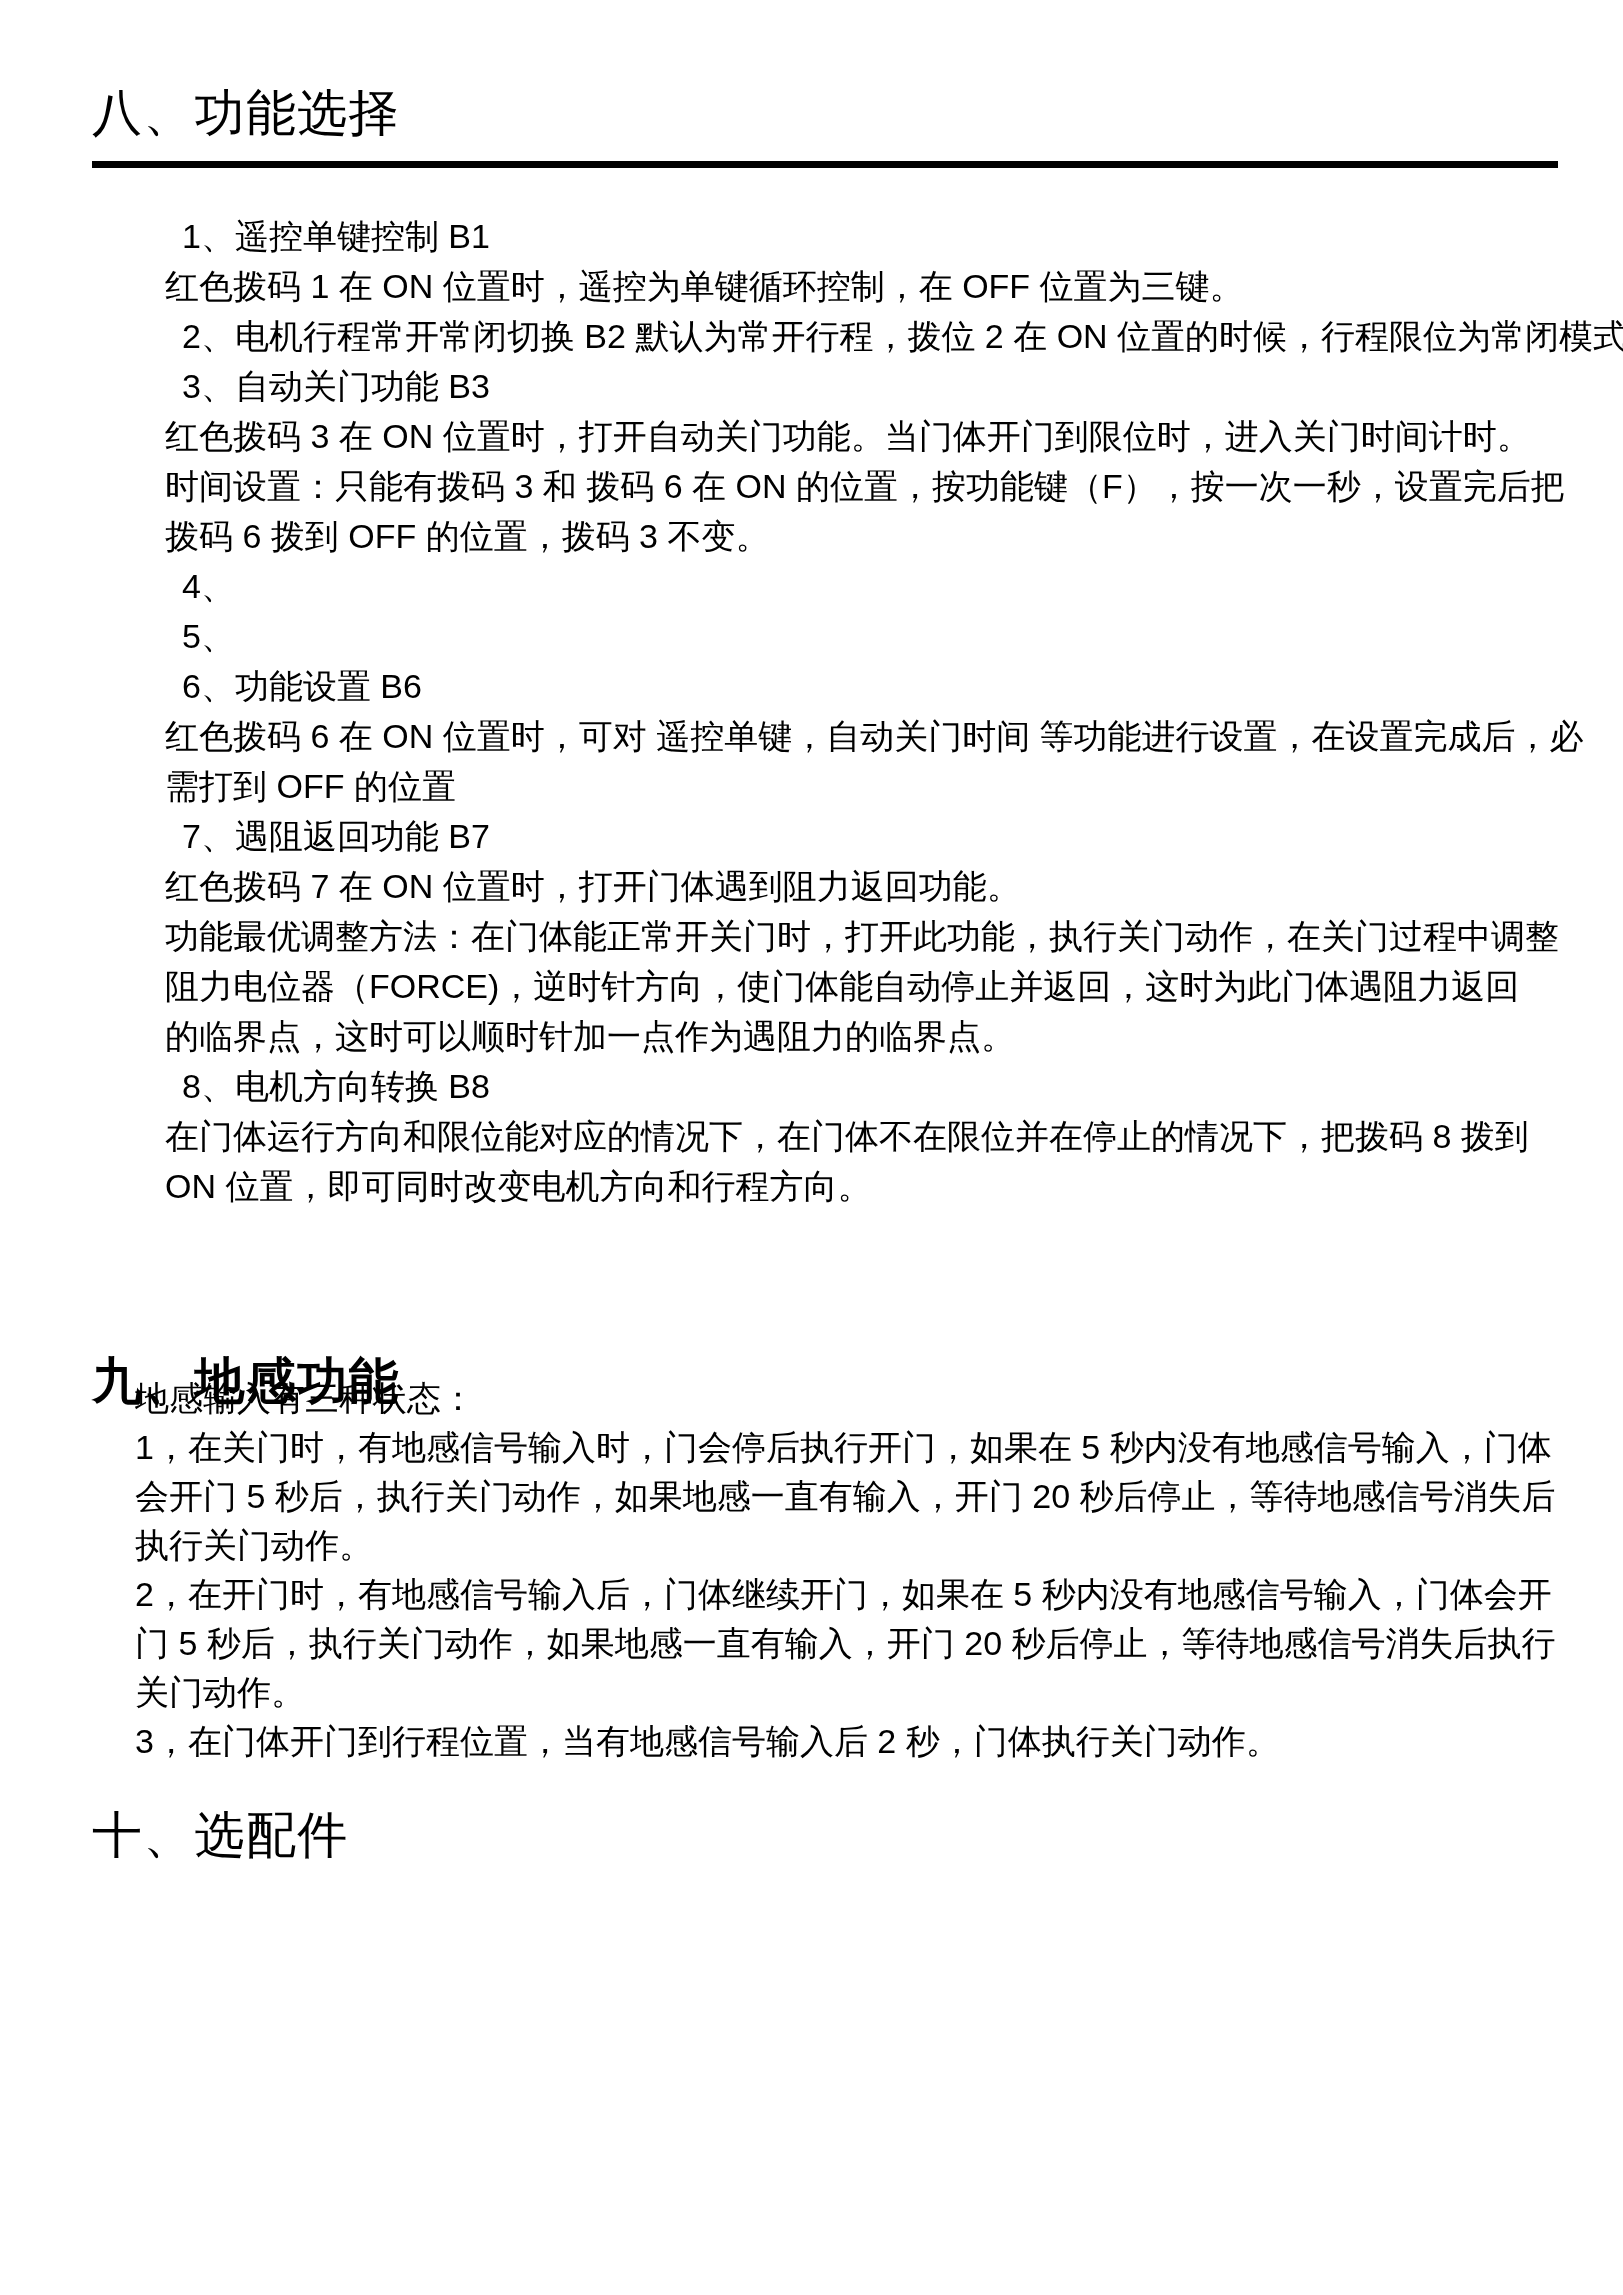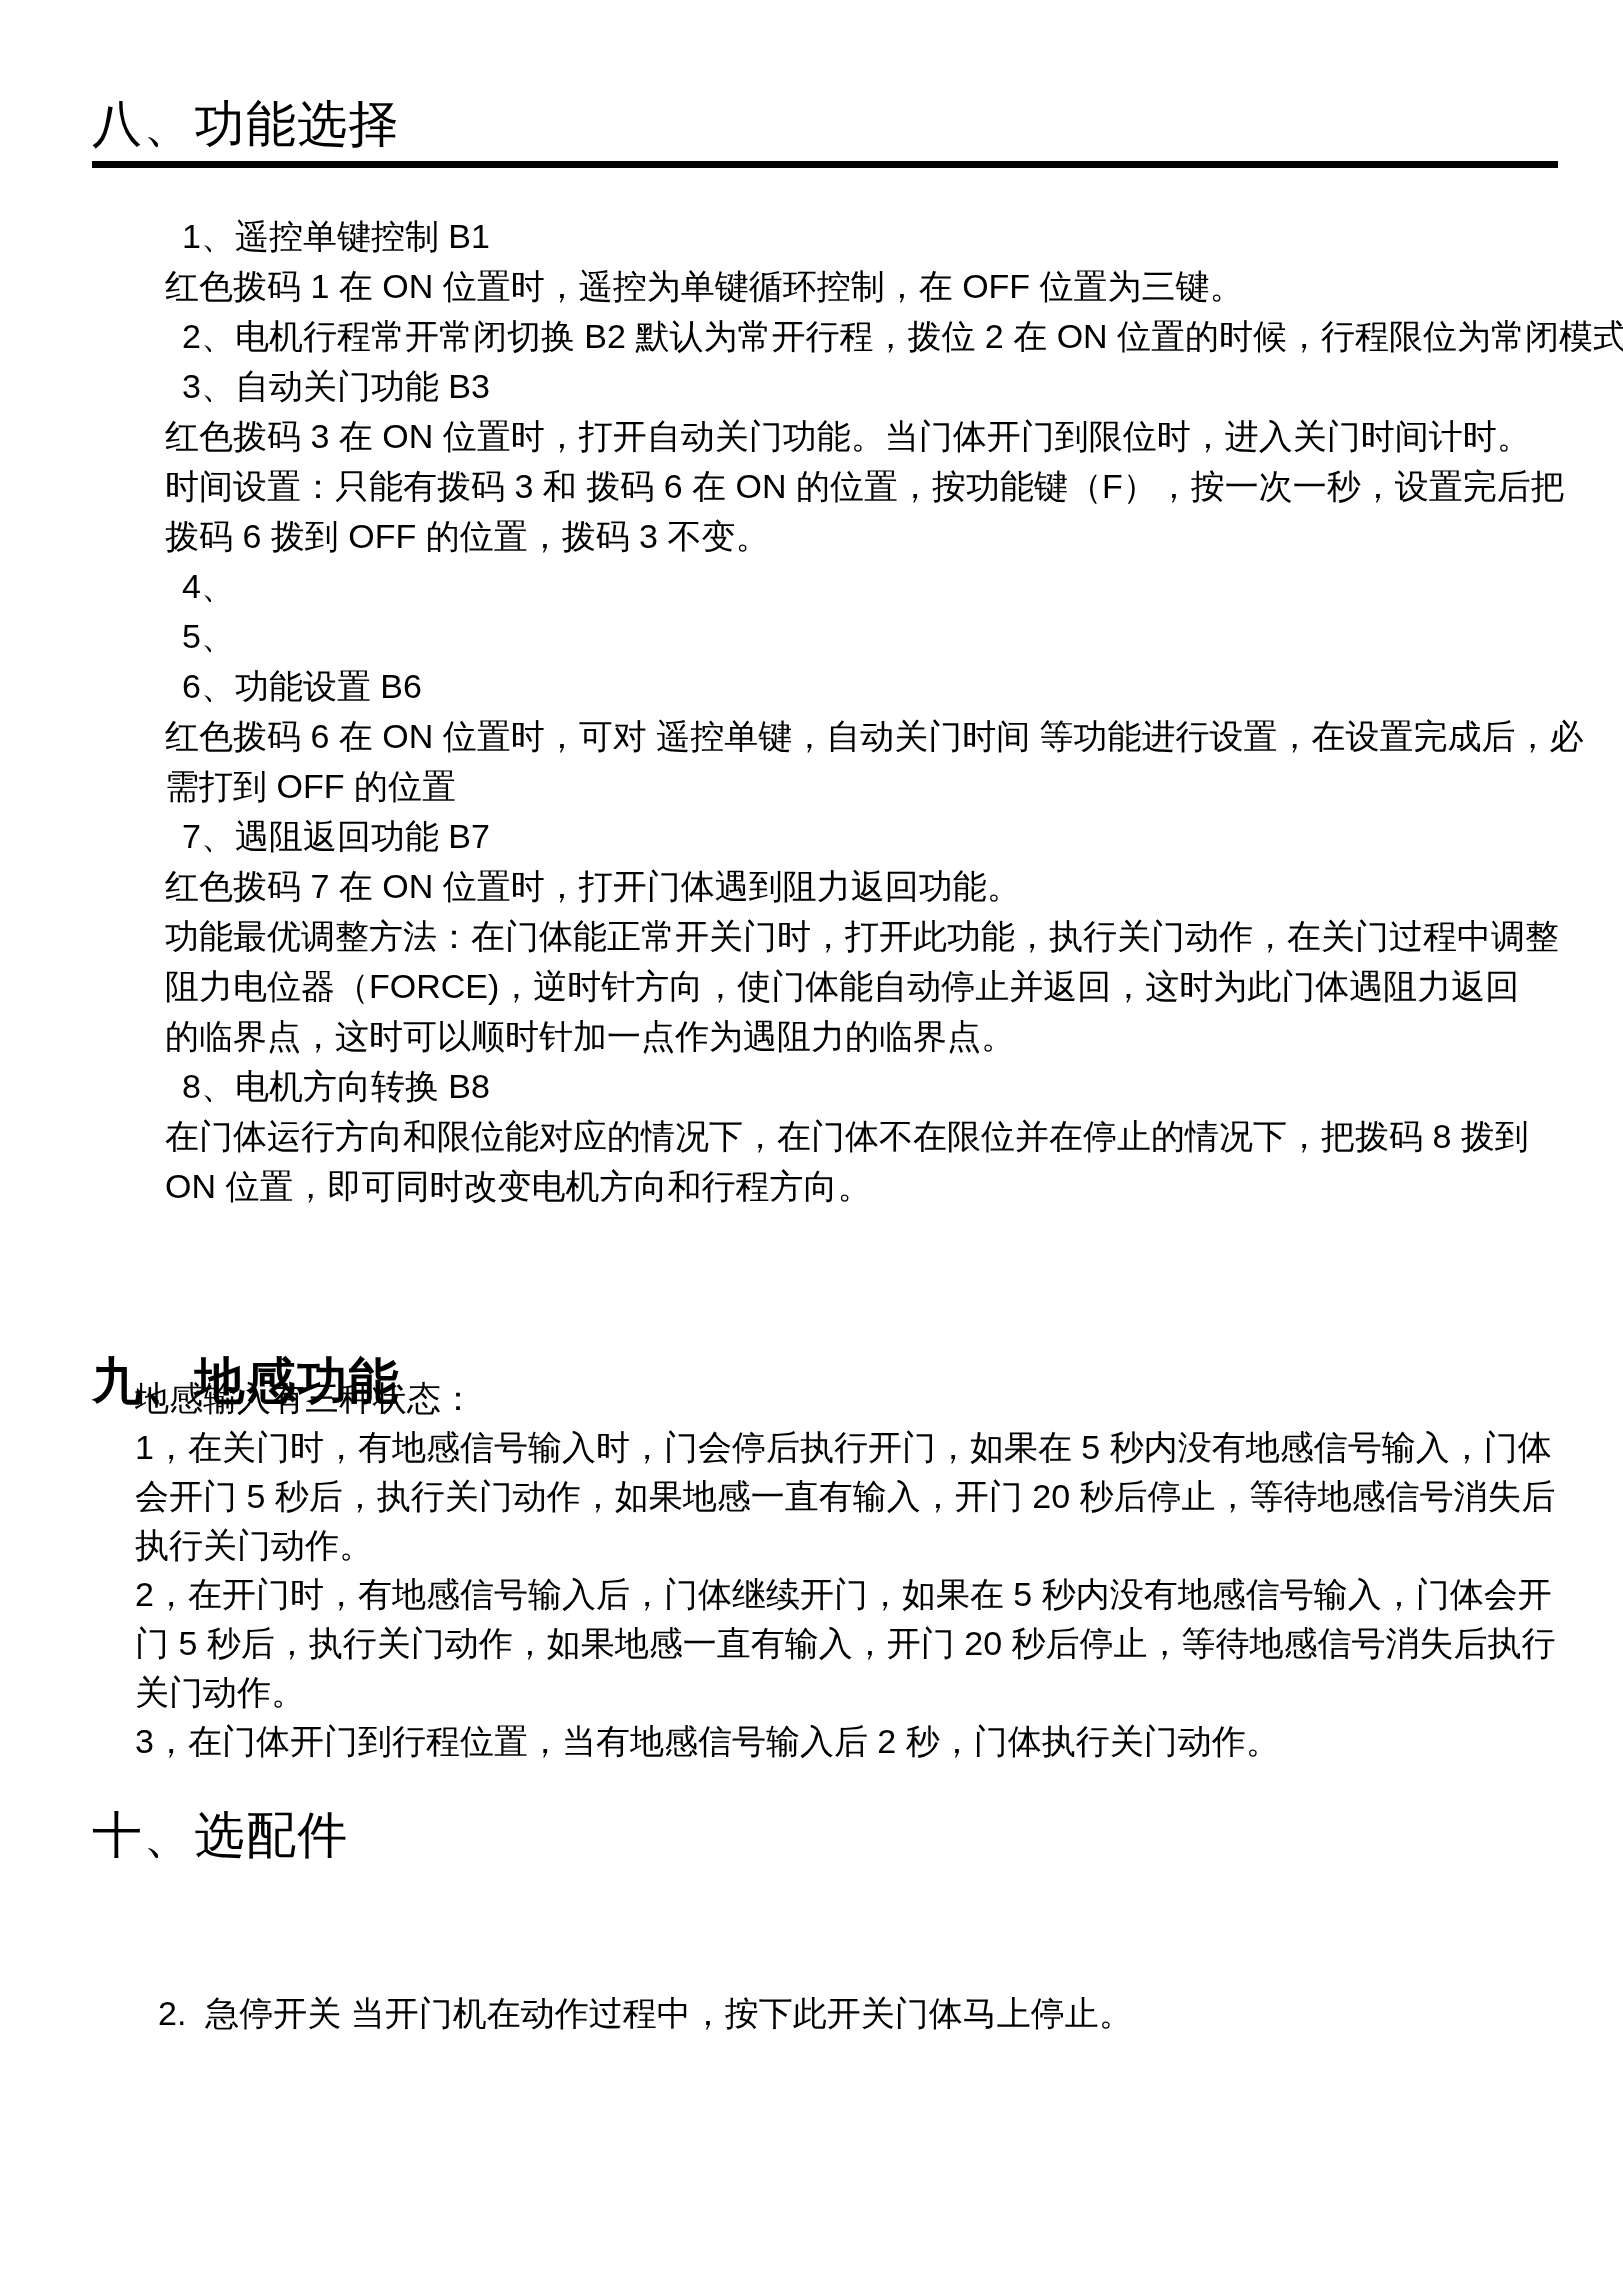--- a/index.html
+++ b/index.html
@@ -22,21 +22,21 @@
   }
   .section-heading {
     position: absolute;
     left: 92px;
     font-size: 50px;
     line-height: 55px;
     font-weight: 400;
     letter-spacing: 1.3px;
     white-space: pre;
   }
-  .heading-8 { top: 97px; }
+  .heading-8 { top: 86px; }
   .heading-9 { top: 1354px; font-weight: bold; }
   .heading-10 { top: 1808px; }
   .heading-divider {
     position: absolute;
     left: 92px;
     top: 161px;
     width: 1466px;
     height: 7.2px;
     background: #000000;
   }
@@ -79,17 +79,17 @@
     <div class="section-body body-8"><div class="text-line indent">1、遥控单键控制 B1</div><div class="text-line">红色拨码 1 在 ON 位置时，遥控为单键循环控制，在 OFF 位置为三键。</div><div class="text-line indent">2、电机行程常开常闭切换 B2 默认为常开行程，拨位 2 在 ON 位置的时候，行程限位为常闭模式</div><div class="text-line indent">3、自动关门功能 B3</div><div class="text-line">红色拨码 3 在 ON 位置时，打开自动关门功能。当门体开门到限位时，进入关门时间计时。</div><div class="text-line">时间设置：只能有拨码 3 和 拨码 6 在 ON 的位置，按功能键（F），按一次一秒，设置完后把</div><div class="text-line">拨码 6 拨到 OFF 的位置，拨码 3 不变。</div><div class="text-line indent">4、</div><div class="text-line indent">5、</div><div class="text-line indent">6、功能设置 B6</div><div class="text-line">红色拨码 6 在 ON 位置时，可对 遥控单键，自动关门时间 等功能进行设置，在设置完成后，必</div><div class="text-line">需打到 OFF 的位置</div><div class="text-line indent">7、遇阻返回功能 B7</div><div class="text-line">红色拨码 7 在 ON 位置时，打开门体遇到阻力返回功能。</div><div class="text-line">功能最优调整方法：在门体能正常开关门时，打开此功能，执行关门动作，在关门过程中调整</div><div class="text-line">阻力电位器（FORCE)，逆时针方向，使门体能自动停止并返回，这时为此门体遇阻力返回</div><div class="text-line">的临界点，这时可以顺时针加一点作为遇阻力的临界点。</div><div class="text-line indent">8、电机方向转换 B8</div><div class="text-line">在门体运行方向和限位能对应的情况下，在门体不在限位并在停止的情况下，把拨码 8 拨到</div><div class="text-line">ON 位置，即可同时改变电机方向和行程方向。</div></div>
   </div>
 
   <div class="section">
     <div class="section-heading heading-9">九、地感功能</div>
     <div class="section-body body-9"><div class="text-line">地感输入有三种状态：</div><div class="text-line">1，在关门时，有地感信号输入时，门会停后执行开门，如果在 5 秒内没有地感信号输入，门体</div><div class="text-line">会开门 5 秒后，执行关门动作，如果地感一直有输入，开门 20 秒后停止，等待地感信号消失后</div><div class="text-line">执行关门动作。</div><div class="text-line">2，在开门时，有地感信号输入后，门体继续开门，如果在 5 秒内没有地感信号输入，门体会开</div><div class="text-line">门 5 秒后，执行关门动作，如果地感一直有输入，开门 20 秒后停止，等待地感信号消失后执行</div><div class="text-line">关门动作。</div><div class="text-line">3，在门体开门到行程位置，当有地感信号输入后 2 秒，门体执行关门动作。</div></div>
   </div>
 
   <div class="section">
     <div class="section-heading heading-10">十、选配件</div>
-    <div class="section-body body-10"><div class="text-line indent">2.  急停开关 当开门机在动作过程中，按下此开关门体马上停止。</div></div>
+    <div class="section-body body-10"></div>
   </div>
 
 </div>
 
 
 </body></html>

